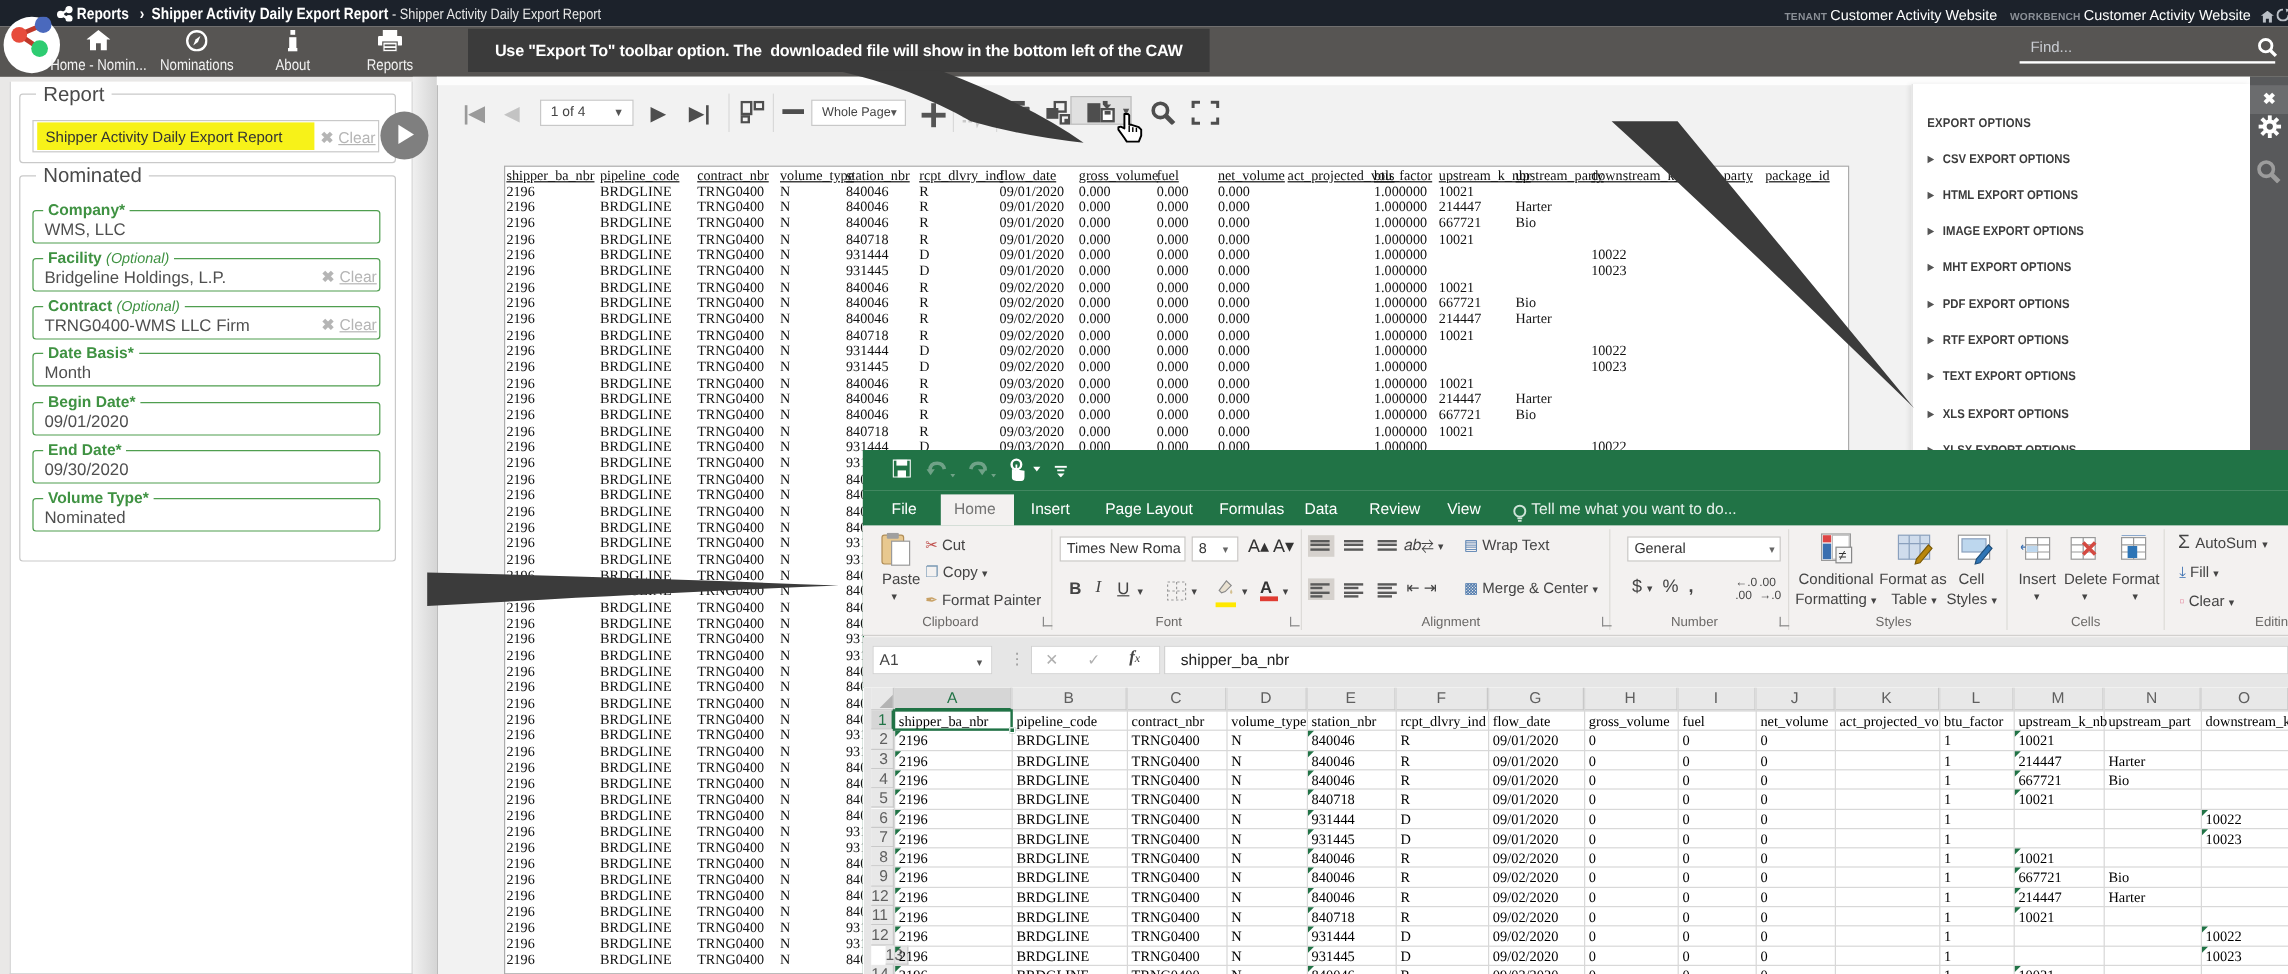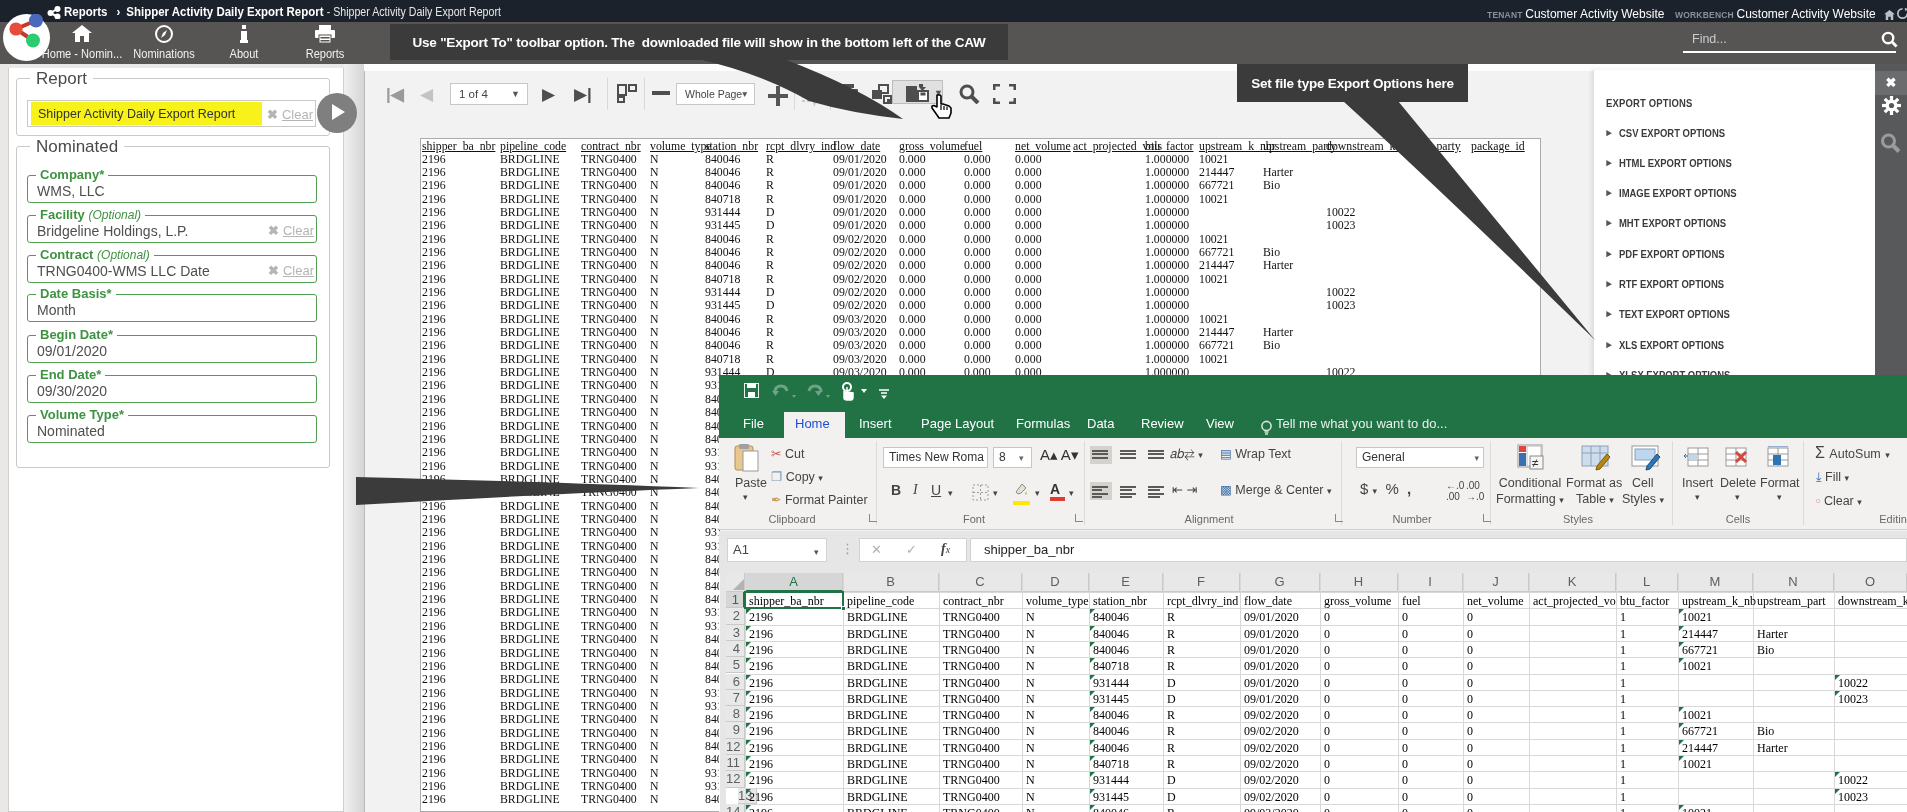--- a/index.html
+++ b/index.html
@@ -137,21 +137,21 @@
 <div class="abs" style="left:30px;top:137px;background:#fff;padding:0 6px;font-size:17px;color:#4a4a4a">Nominated</div>
 <div class="abs" style="left:27px;top:175px;width:290px;height:28px;border:1px solid #4f9e4f;border-radius:3px"></div>
     <div class="abs" style="left:36px;top:167px;background:#fff;padding:0 4px;font-size:13px;font-weight:bold;color:#3f9242">Company*</div>
     <div class="abs fval" style="left:37px;top:183px">WMS, LLC</div>
 <div class="abs" style="left:27px;top:215px;width:290px;height:28px;border:1px solid #4f9e4f;border-radius:3px"></div>
     <div class="abs" style="left:36px;top:207px;background:#fff;padding:0 4px;font-size:13px;font-weight:bold;color:#3f9242">Facility <i style="font-weight:normal;font-size:12px">(Optional)</i></div>
     <div class="abs fval" style="left:37px;top:223px">Bridgeline Holdings, L.P.</div>
     <div class="abs clearlk" style="left:268px;top:223px"><b>✖</b><u>Clear</u></div>
 <div class="abs" style="left:27px;top:255px;width:290px;height:28px;border:1px solid #4f9e4f;border-radius:3px"></div>
     <div class="abs" style="left:36px;top:247px;background:#fff;padding:0 4px;font-size:13px;font-weight:bold;color:#3f9242">Contract <i style="font-weight:normal;font-size:12px">(Optional)</i></div>
-    <div class="abs fval" style="left:37px;top:263px">TRNG0400-WMS LLC Date</div>
+    <div class="abs fval" style="left:37px;top:263px">TRNG0400-WMS LLC Firm</div>
     <div class="abs clearlk" style="left:268px;top:263px"><b>✖</b><u>Clear</u></div>
 <div class="abs" style="left:27px;top:294px;width:290px;height:28px;border:1px solid #4f9e4f;border-radius:3px"></div>
     <div class="abs" style="left:36px;top:286px;background:#fff;padding:0 4px;font-size:13px;font-weight:bold;color:#3f9242">Date Basis*</div>
     <div class="abs fval" style="left:37px;top:302px">Month</div>
 <div class="abs" style="left:27px;top:335px;width:290px;height:28px;border:1px solid #4f9e4f;border-radius:3px"></div>
     <div class="abs" style="left:36px;top:327px;background:#fff;padding:0 4px;font-size:13px;font-weight:bold;color:#3f9242">Begin Date*</div>
     <div class="abs fval" style="left:37px;top:343px">09/01/2020</div>
 <div class="abs" style="left:27px;top:375px;width:290px;height:28px;border:1px solid #4f9e4f;border-radius:3px"></div>
     <div class="abs" style="left:36px;top:367px;background:#fff;padding:0 4px;font-size:13px;font-weight:bold;color:#3f9242">End Date*</div>
     <div class="abs fval" style="left:37px;top:383px">09/30/2020</div>
@@ -859,21 +859,20 @@
           <rect x="0" y="7.9" width="4" height="3.2" transform="rotate(45 9.5 9.5)"></rect>
           <rect x="15" y="7.9" width="4" height="3.2" transform="rotate(45 9.5 9.5)"></rect>
         </g>
         <circle cx="9.5" cy="9.5" r="2.6" fill="#58595b"></circle>
       </svg></div>
 <div class="abs" style="left:1880px;top:133px"><svg width="21" height="20" viewBox="0 0 21 20">
         <circle cx="8.5" cy="8" r="6" fill="none" stroke="#9c9c9c" stroke-width="3"></circle>
         <line x1="13" y1="12.5" x2="19" y2="18.5" stroke="#9c9c9c" stroke-width="4"></line>
       </svg></div>
 <div class="abs callout" style="left:390px;top:24px;width:618px;height:36px">Use "Export To" toolbar option. The&nbsp; downloaded file will show in the bottom left of the CAW</div>
-<div class="abs callout" style="left:1237px;top:64px;width:231px;height:38px">Set file type Export Options here</div>
 <svg id="arrows" class="abs" viewBox="0 0 1907 812">
 <path d="M698,59 Q760,73 809,101 Q850,113 903,119 Q860,88 784,59 Z" fill="#3b3b3b"></path>
 <path d="M1398,101 L1595,340 Q1430,180 1343,101 Z" fill="#3b3b3b"></path>
 <path d="M356,477 Q550,482 699,488 Q550,494 356,505 Z" fill="#3b3b3b"></path>
 </svg>
 <div id="handc" class="abs" style="left:929px;top:94px"><svg width="25" height="26" viewBox="0 0 25 26">
         <path d="M8 1 L11 1 L12 2 L12 10 L14 10 L20 12 L22 14 L22 19 L20 24 L10 24 L8 21 L3 14 L3 12 L5 11.5 L8 13 L8 2 Z" fill="#fff" stroke="#000" stroke-width="1.6" stroke-linejoin="round"></path>
         <path d="M12 11 L12 16 M15 12 L15 16 M18 12.5 L18 16" stroke="#000" stroke-width="1.2" fill="none"></path>
       </svg></div>
 <div id="xl" class="abs">
@@ -898,21 +897,21 @@
           <path d="M8 6 L8 16 M5 10 L5 17 Q5 19 8 19 L12 19 Q14 19 14 16 L14 12 L8 11" fill="#fff" stroke="#fff" stroke-width="1.5"></path>
           <path d="M22 8 L28 8 L25 12 Z" fill="#fff"></path>
         </svg></div>
       <div class="abs" style="left:158px;top:10px"><svg width="12" height="10" viewBox="0 0 12 10">
           <path d="M1 1 L11 1 M3 4 L9 4" stroke="#fff" stroke-width="1.6"></path>
           <path d="M3 6.5 L9 6.5 L6 10 Z" fill="#fff"></path>
         </svg></div>
       <div id="xlmenu" class="abs"></div>
       <div class="abs" style="left:64px;top:37px;width:61px;height:26px;background:#f3f1f0"></div>
       <span class="xmi" style="left:23px;color:#fff">File</span>
-      <span class="xmi" style="left:75px;color:#1d4ed8">Home</span>
+      <span class="xmi" style="left:75px;color:#737373">Home</span>
       <span class="xmi" style="left:139px;color:#fff">Insert</span>
       <span class="xmi" style="left:201px;color:#fff">Page Layout</span>
       <span class="xmi" style="left:296px;color:#fff">Formulas</span>
       <span class="xmi" style="left:367px;color:#fff">Data</span>
       <span class="xmi" style="left:421px;color:#fff">Review</span>
       <span class="xmi" style="left:486px;color:#fff">View</span>
       <div class="abs" style="left:540px;top:45px"><svg width="13" height="17" viewBox="0 0 13 17">
           <circle cx="6.5" cy="6" r="4.6" fill="none" stroke="#cfe3d8" stroke-width="1.6"></circle>
           <path d="M4.5 12 L8.5 12 M5 14 L8 14" stroke="#cfe3d8" stroke-width="1.4"></path>
         </svg></div>

